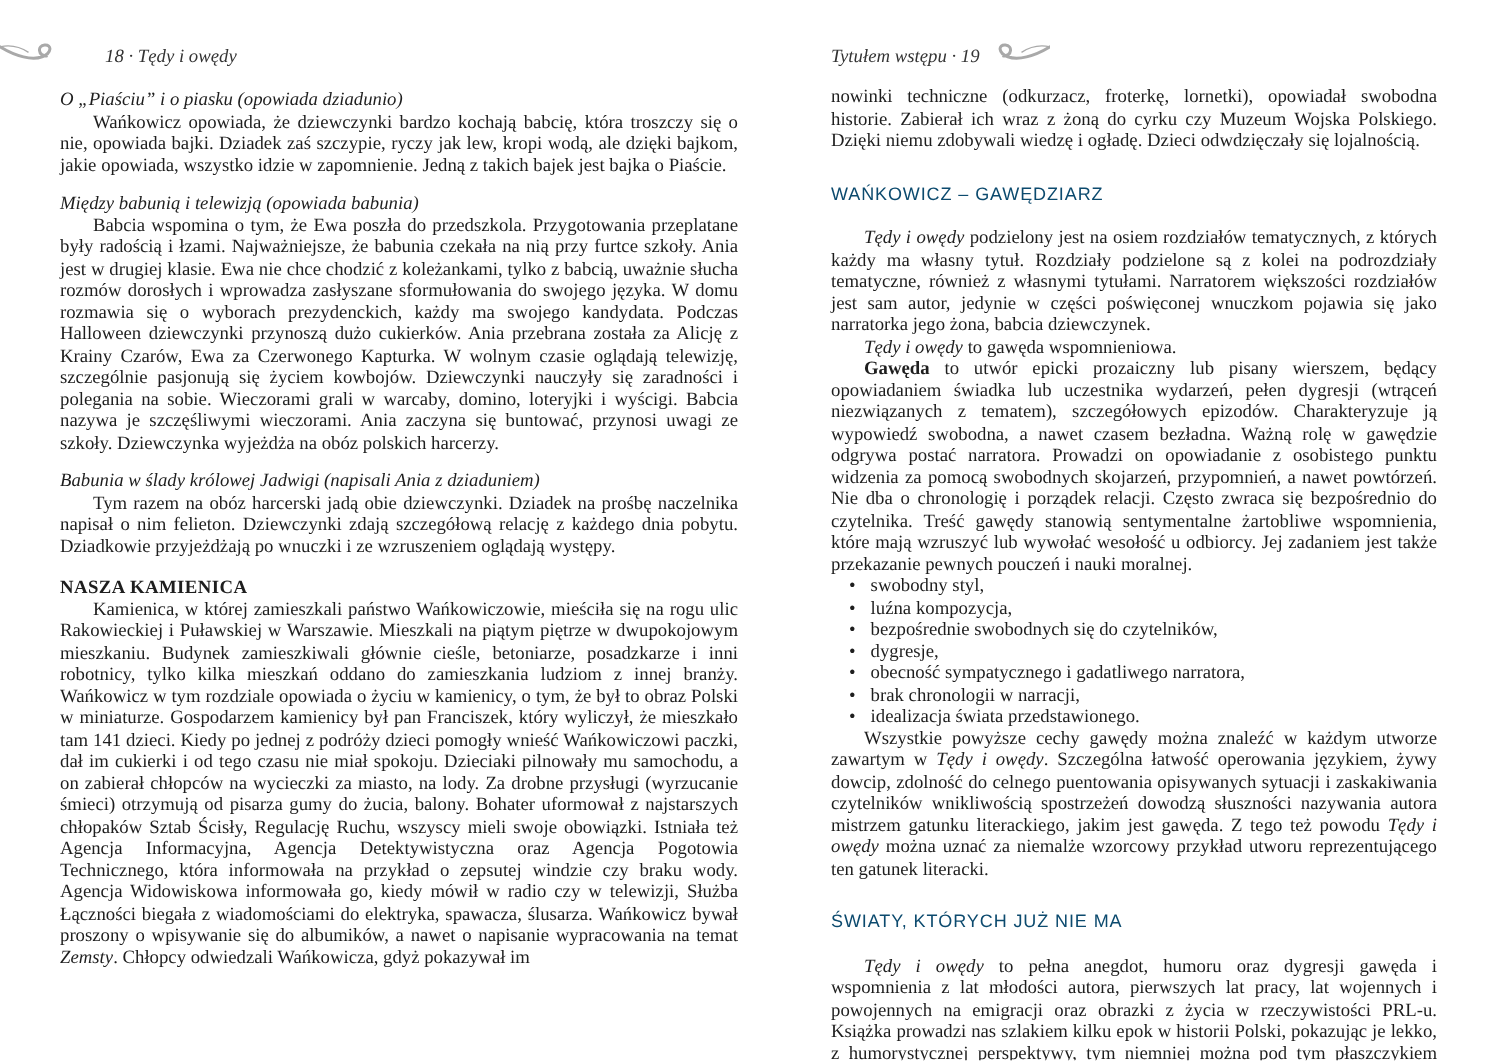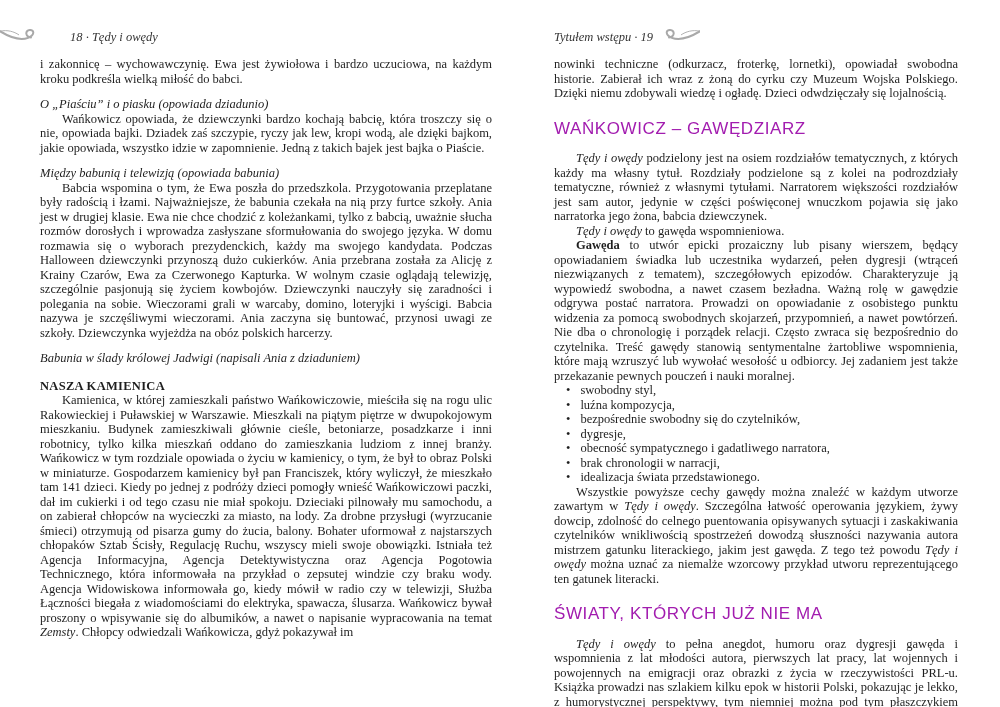--- a/index.html
+++ b/index.html
@@ -20,21 +20,21 @@
   .page--right .running-head{justify-content:flex-start;margin-right:-42px;}
   .flourish{flex:0 0 auto;display:block;}
 
   .body-text{margin-top:9px;font-size:12.5px;line-height:14.5px;text-align:justify;}
   .body-text p{margin:0;text-indent:22px;}
   .body-text p.noindent{text-indent:0;}
   .subhead{font-style:italic;margin-top:11px !important;text-indent:0 !important;}
   .chapter-head{font-weight:bold;margin-top:13px !important;text-indent:0 !important;letter-spacing:.3px;}
   .gray-head{
     font-family:"Liberation Sans", sans-serif;font-weight:normal;
-    color:#a21caf;font-size:17px;letter-spacing:.6px;
+    color:#0c4a6e;font-size:12px;letter-spacing:.6px;
     margin:21px 0 15px;text-indent:0;
   }
   ul.features{list-style:none;margin:0;padding:0;}
   ul.features li{display:flex;gap:10px;padding-left:12px;text-align:left;}
   ul.features li .marker{flex:0 0 auto;}
   em{font-style:italic;}
   strong{font-weight:bold;}
 </style>
 </head>
 <body>
@@ -44,40 +44,40 @@
   <div class="page page--left">
     <div class="running-head">
       <svg class="flourish" width="38" height="22" viewBox="0 0 46 24" aria-hidden="true">
         <path d="M0 5 C13 13 26 16 34 13 C42 10 42 3 36 3.5 C30 4 30.5 12 37.5 12.5" fill="none" stroke="#a9a9a9" stroke-width="2.4" stroke-linecap="round"></path>
         <path d="M0 5 C9 3 17 5.5 23 9.5" fill="none" stroke="#a9a9a9" stroke-width="1.1"></path>
       </svg>
       <span>18 · Tędy i owędy</span>
     </div>
 
     <div class="body-text">
-      <p class="noindent">
-        <span>i zakonnicę – wychowawczynię. Ewa jest żywiołowa i bardzo uczuciowa, na każdym kroku podkreśla wielką miłość do babci.</span>
-      </p>
 
       <p class="subhead">
         <span>O „Piaściu” i o piasku (opowiada dziadunio)</span>
       </p>
       <p>
         <span>Wańkowicz opowiada, że dziewczynki bardzo kochają babcię, która troszczy się o nie, opowiada bajki. Dziadek zaś szczypie, ryczy jak lew, kropi wodą, ale dzięki bajkom, jakie opowiada, wszystko idzie w zapomnienie. Jedną z takich bajek jest bajka o Piaście.</span>
       </p>
 
       <p class="subhead">
         <span>Między babunią i telewizją (opowiada babunia)</span>
       </p>
       <p>
         <span>Babcia wspomina o tym, że Ewa poszła do przedszkola. Przygotowania przeplatane były radością i łzami. Najważniejsze, że babunia czekała na nią przy furtce szkoły. Ania jest w drugiej klasie. Ewa nie chce chodzić z koleżankami, tylko z babcią, uważnie słucha rozmów dorosłych i wprowadza zasłyszane sformułowania do swojego języka. W domu rozmawia się o wyborach prezydenckich, każdy ma swojego kandydata. Podczas Halloween dziewczynki przynoszą dużo cukierków. Ania przebrana została za Alicję z Krainy Czarów, Ewa za Czerwonego Kapturka. W wolnym czasie oglądają telewizję, szczególnie pasjonują się życiem kowbojów. Dziewczynki nauczyły się zaradności i polegania na sobie. Wieczorami grali w warcaby, domino, loteryjki i wyścigi. Babcia nazywa je szczęśliwymi wieczorami. Ania zaczyna się buntować, przynosi uwagi ze szkoły. Dziewczynka wyjeżdża na obóz polskich harcerzy.</span>
       </p>
 
       <p class="subhead">
         <span>Babunia w ślady królowej Jadwigi (napisali Ania z dziaduniem)</span>
+      </p>
+      <p>
+        <span>Tym razem na obóz harcerski jadą obie dziewczynki. Dziadek na prośbę naczelnika napisał o nim felieton. Dziewczynki zdają szczegółową relację z każdego dnia pobytu. Dziadkowie przyjeżdżają po wnuczki i ze wzruszeniem oglądają występy.</span>
       </p>
 
       <p class="chapter-head">
         <span>NASZA KAMIENICA</span>
       </p>
       <p>
         <span>Kamienica, w której zamieszkali państwo Wańkowiczowie, mieściła się na rogu ulic Rakowieckiej i Puławskiej w Warszawie. Mieszkali na piątym piętrze w dwupokojowym mieszkaniu. Budynek zamieszkiwali głównie cieśle, betoniarze, posadzkarze i inni robotnicy, tylko kilka mieszkań oddano do zamieszkania ludziom z innej branży. Wańkowicz w tym rozdziale opowiada o życiu w kamienicy, o tym, że był to obraz Polski w miniaturze. Gospodarzem kamienicy był pan Franciszek, który wyliczył, że mieszkało tam 141 dzieci. Kiedy po jednej z podróży dzieci pomogły wnieść Wańkowiczowi paczki, dał im cukierki i od tego czasu nie miał spokoju. Dzieciaki pilnowały mu samochodu, a on zabierał chłopców na wycieczki za miasto, na lody. Za drobne przysługi (wyrzucanie śmieci) otrzymują od pisarza gumy do żucia, balony. Bohater uformował z najstarszych chłopaków Sztab Ścisły, Regulację Ruchu, wszyscy mieli swoje obowiązki. Istniała też Agencja Informacyjna, Agencja Detektywistyczna oraz Agencja Pogotowia Technicznego, która informowała na przykład o zepsutej windzie czy braku wody. Agencja Widowiskowa informowała go, kiedy mówił w radio czy w telewizji, Służba Łączności biegała z wiadomościami do elektryka, spawacza, ślusarza. Wańkowicz bywał proszony o wpisywanie się do albumików, a nawet o napisanie wypracowania na temat </span><em>Zemsty</em><span>. Chłopcy odwiedzali Wańkowicza, gdyż pokazywał im</span>
       </p>
     </div>
   </div>
@@ -114,21 +114,21 @@
         <li>
             <span class="marker">•</span>
             <span>swobodny styl,</span>
           </li>
         <li>
             <span class="marker">•</span>
             <span>luźna kompozycja,</span>
           </li>
         <li>
             <span class="marker">•</span>
-            <span>bezpośrednie swobodny się do czytelników,</span>
+            <span>bezpośrednie swobodnych się do czytelników,</span>
           </li>
         <li>
             <span class="marker">•</span>
             <span>dygresje,</span>
           </li>
         <li>
             <span class="marker">•</span>
             <span>obecność sympatycznego i gadatliwego narratora,</span>
           </li>
         <li>

